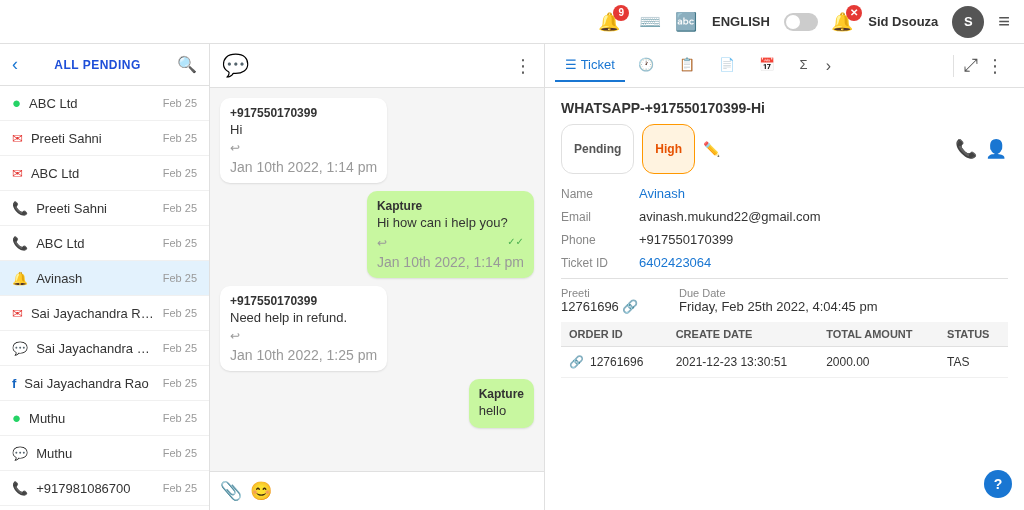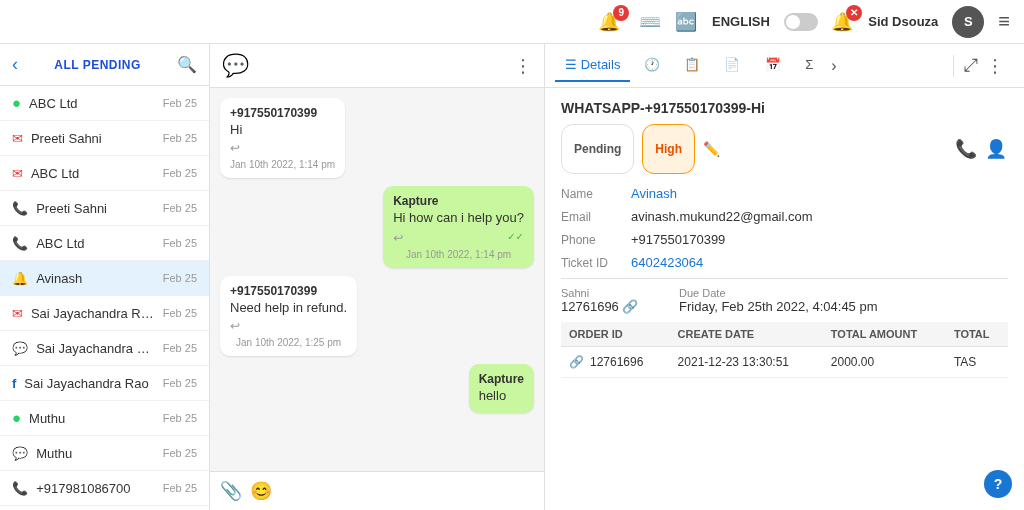--- a/index.html
+++ b/index.html
@@ -79,21 +79,21 @@
       max-width: 80%; padding: 8px 10px; border-radius: 10px; font-size: 12px;
     }
     .msg-incoming {
       background: #fff; align-self: flex-start; box-shadow: 0 1px 2px rgba(0,0,0,0.1);
     }
     .msg-outgoing {
       background: #c8f7a0; align-self: flex-end; box-shadow: 0 1px 2px rgba(0,0,0,0.1);
     }
     .msg-sender { font-weight: 700; font-size: 12px; color: #333; margin-bottom: 2px; }
     .msg-text { color: #333; font-size: 13px; }
-    .msg-time { font-size: 10px; color: #999; margin-top: 4px; text-align: center; }
+    .msg-time { font-size: 14px; color: #999; margin-top: 4px; text-align: center; }
     .msg-reply-icon { color: #999; font-size: 12px; margin-top: 4px; }
     .msg-tick { color: #4caf50; font-size: 10px; }
     .chat-input-area {
       background: #fff; padding: 8px 10px; display: flex;
       align-items: center; gap: 8px; border-top: 1px solid #e0e0e0;
     }
     .attach-icon { color: #f44336; font-size: 18px; cursor: pointer; }
     .chat-input {
       flex: 1; border: none; outline: none; font-size: 13px;
       color: #999; background: transparent;
@@ -115,21 +115,21 @@
     .detail-tab.active { color: #1976d2; border-bottom: 2px solid #1976d2; }
     .detail-content { flex: 1; overflow-y: auto; padding: 12px 16px; }
     .detail-title { font-size: 14px; font-weight: 700; color: #333; margin-bottom: 8px; }
     .status-row { display: flex; align-items: center; gap: 8px; margin-bottom: 12px; }
     .status-badge {
       padding: 17px 12px; border-radius: 12px; font-size: 12px; font-weight: 600; cursor: pointer;
     }
     .status-pending { background: #fff; border: 1.5px solid #e0e0e0; color: #555; }
     .status-high { background: #fff3e0; border: 1.5px solid #ff9800; color: #e65100; }
     .edit-icon { color: #999; font-size: 14px; cursor: pointer; }
-    .detail-field { display: flex; align-items: flex-end; margin-bottom: 8px; gap: 0; }
+    .detail-field { display: flex; align-items: flex-end; margin-bottom: 8px; gap: 8px; }
     .field-label { font-size: 12px; color: #888; width: 70px; flex-shrink: 0; padding-top: 1px; }
     .field-value { font-size: 13px; color: #333; }
     .field-value.link { color: #1976d2; }
     .detail-divider { border: none; border-top: 1px solid #e0e0e0; margin: 8px 0; }
     .order-meta { display: flex; gap: 40px; margin-bottom: 8px; align-items: flex-start; }
     .order-meta-item .meta-label { font-size: 11px; color: #888; }
     .order-meta-item .meta-value { font-size: 13px; color: #333; display: flex; align-items: center; gap: 4px; }
     .order-table { width: 100%; border-collapse: collapse; font-size: 12px; }
     .order-table th { background: #f5f5f5; text-align: left; padding: 6px 8px; font-size: 11px; font-weight: 700; color: #555; border-bottom: 1px solid #e0e0e0; }
     .order-table td { padding: 8px 8px; border-bottom: 1px solid #f0f0f0; color: #333; font-size: 12px; }
@@ -313,21 +313,21 @@
     <div class="chat-input-area">
       <span class="attach-icon">📎</span>
       <span class="emoji-icon">😊</span>
     </div>
   </div>
 
   <div class="detail-panel">
     <div class="detail-tabs">
       <div class="detail-tab active">
         <span>☰</span>
-        <span>Details</span>
+        <span>Ticket</span>
       </div>
       <div class="detail-tab">
         <span>🕐</span>
       </div>
       <div class="detail-tab">
         <span>📋</span>
       </div>
       <div class="detail-tab">
         <span>📄</span>
       </div>
@@ -366,38 +366,38 @@
         <span class="field-label">Phone</span>
         <span class="field-value">+917550170399</span>
       </div>
       <div class="detail-field">
         <span class="field-label">Ticket ID</span>
         <span class="field-value link">6402423064</span>
       </div>
       <hr class="detail-divider">
       <div class="order-meta">
         <div class="order-meta-item">
-          <div class="meta-label">Sahni</div>
+          <div class="meta-label">Preeti</div>
           <div class="meta-value">
             <span>12761696</span>
             <span style="color:#999;font-size:13px;">🔗</span>
           </div>
         </div>
         <div class="order-meta-item">
           <div class="meta-label">Due Date</div>
           <div class="meta-value">Friday, Feb 25th 2022, 4:04:45 pm</div>
         </div>
       </div>
       <table class="order-table" id="order-table">
         <thead>
           <tr>
             <th id="th-order-id">ORDER ID</th>
             <th id="th-create-date">CREATE DATE</th>
             <th id="th-total-amount">TOTAL AMOUNT</th>
-            <th id="th-status">TOTAL</th>
+            <th id="th-status">STATUS</th>
           </tr>
         </thead>
         <tbody id="order-table-body">
             <tr>
       <td>
         <div class="order-id-cell">
           <span style="color:#999;font-size:12px;">🔗</span>
           <span>12761696</span>
         </div>
       </td>

